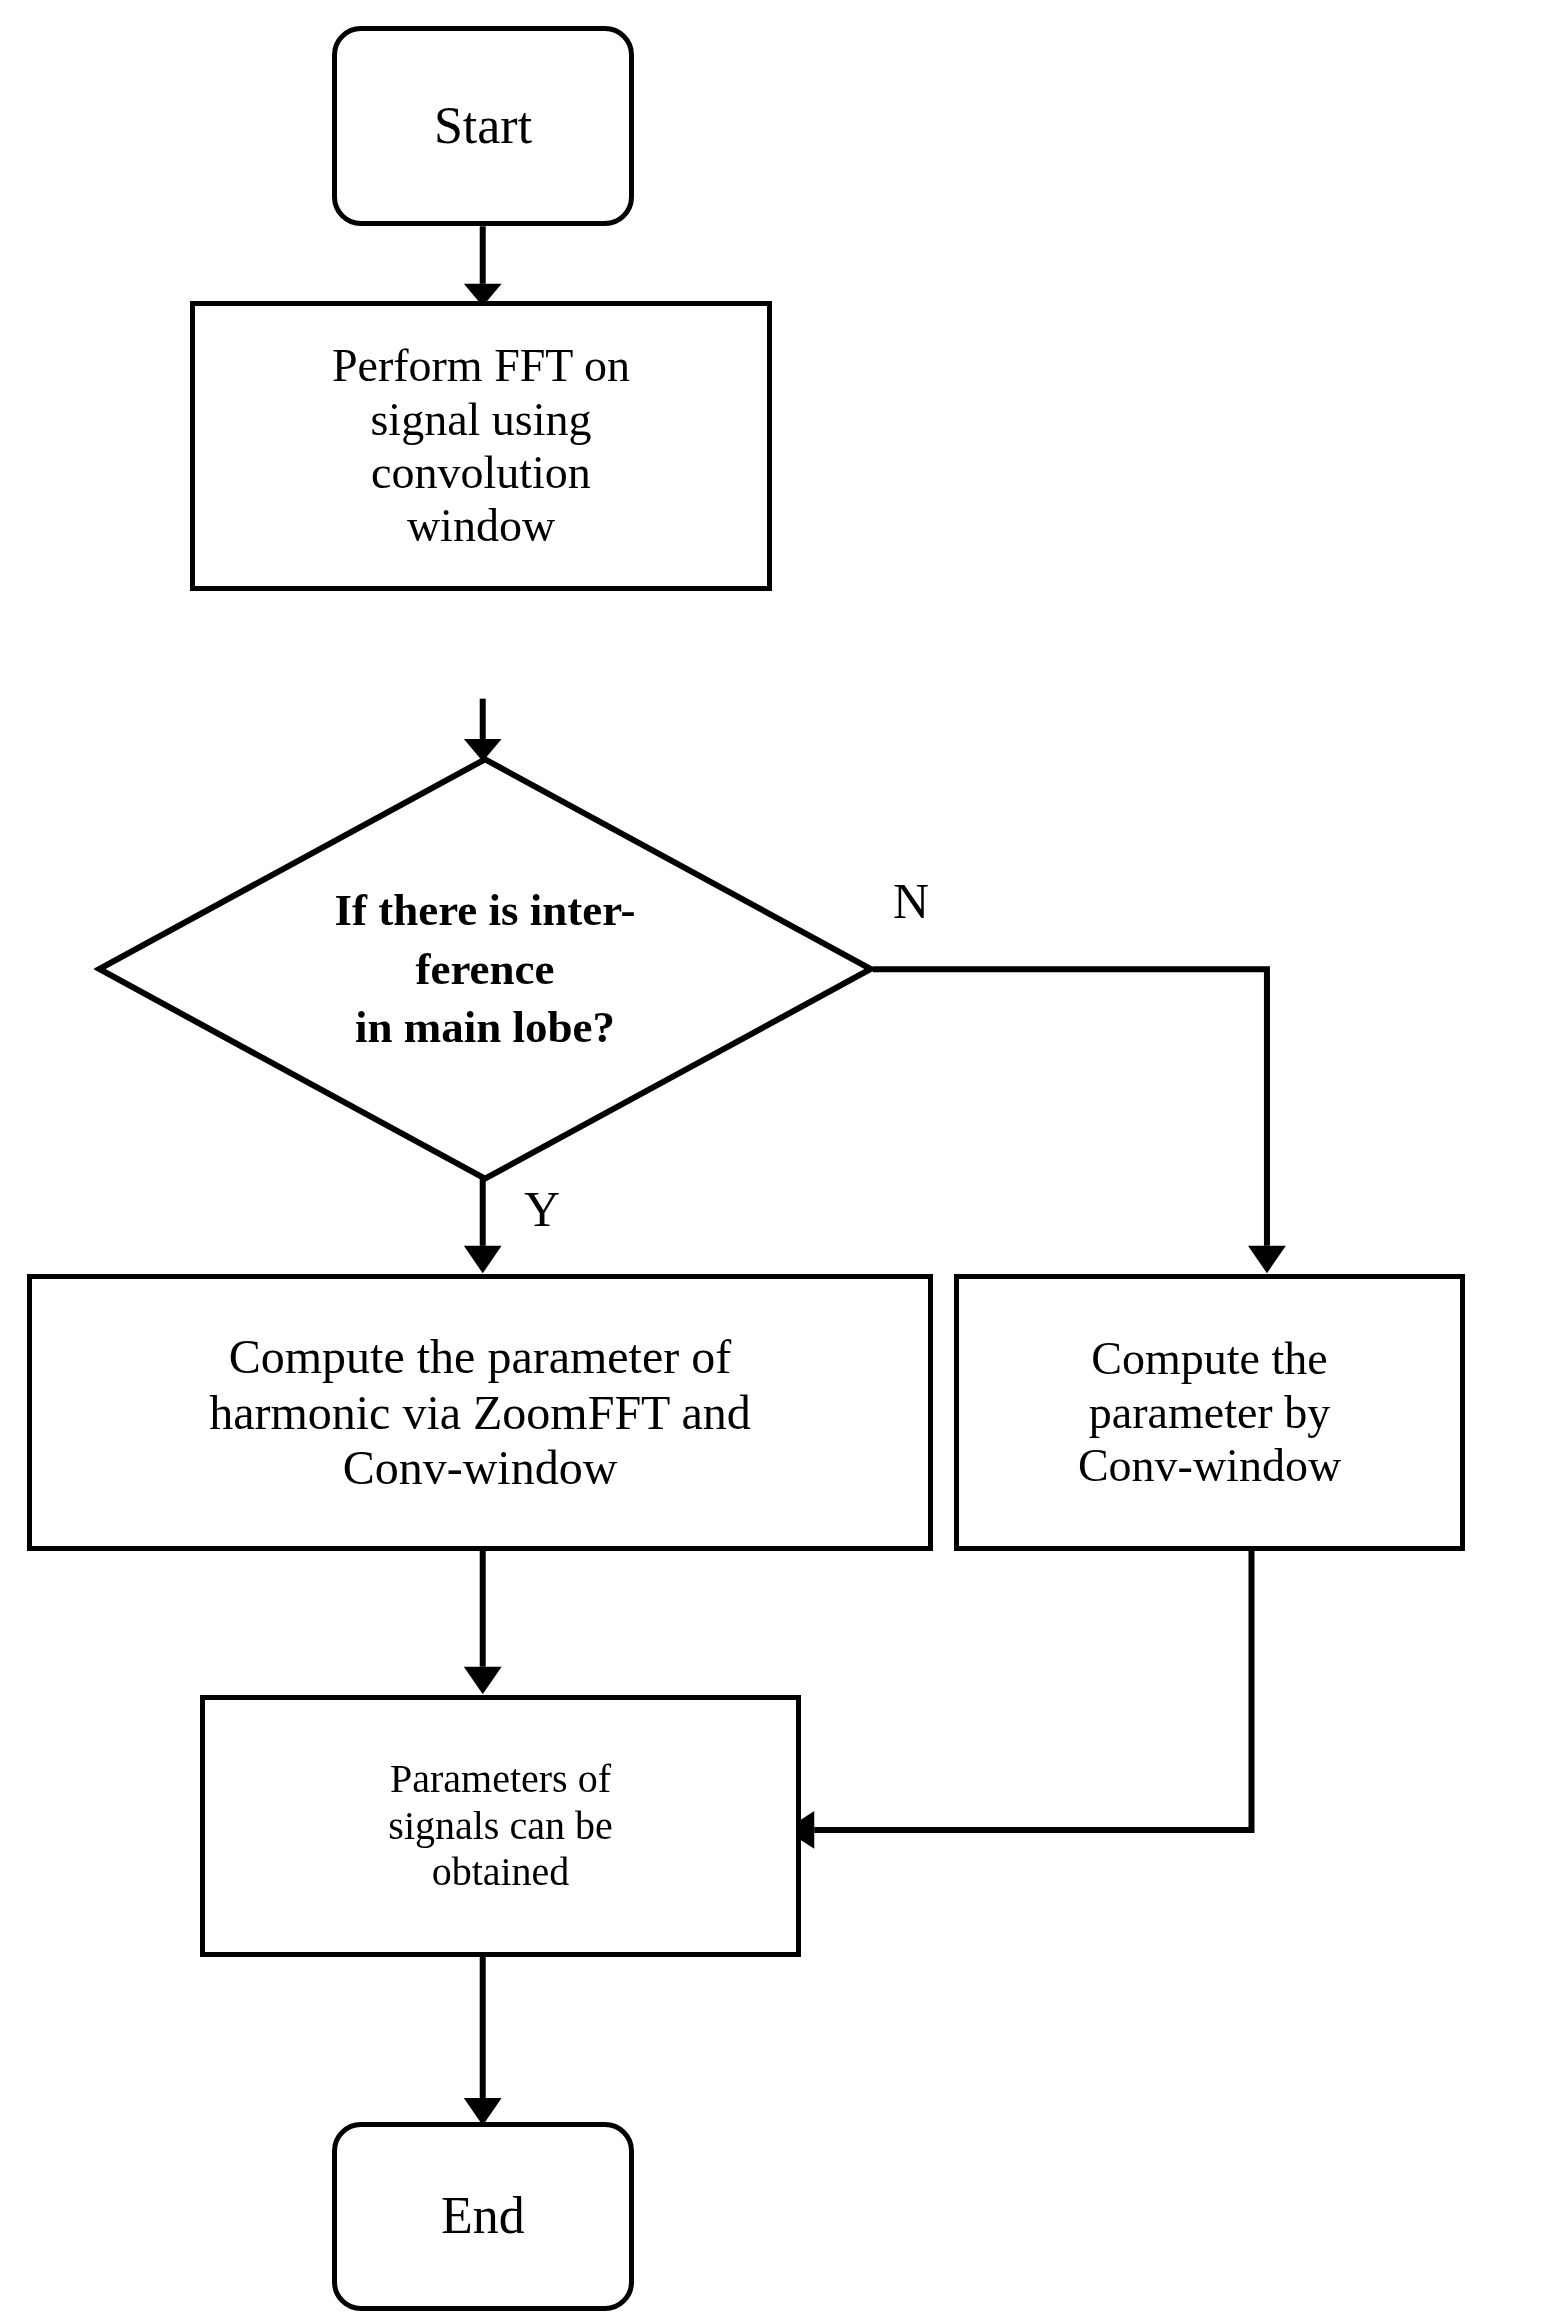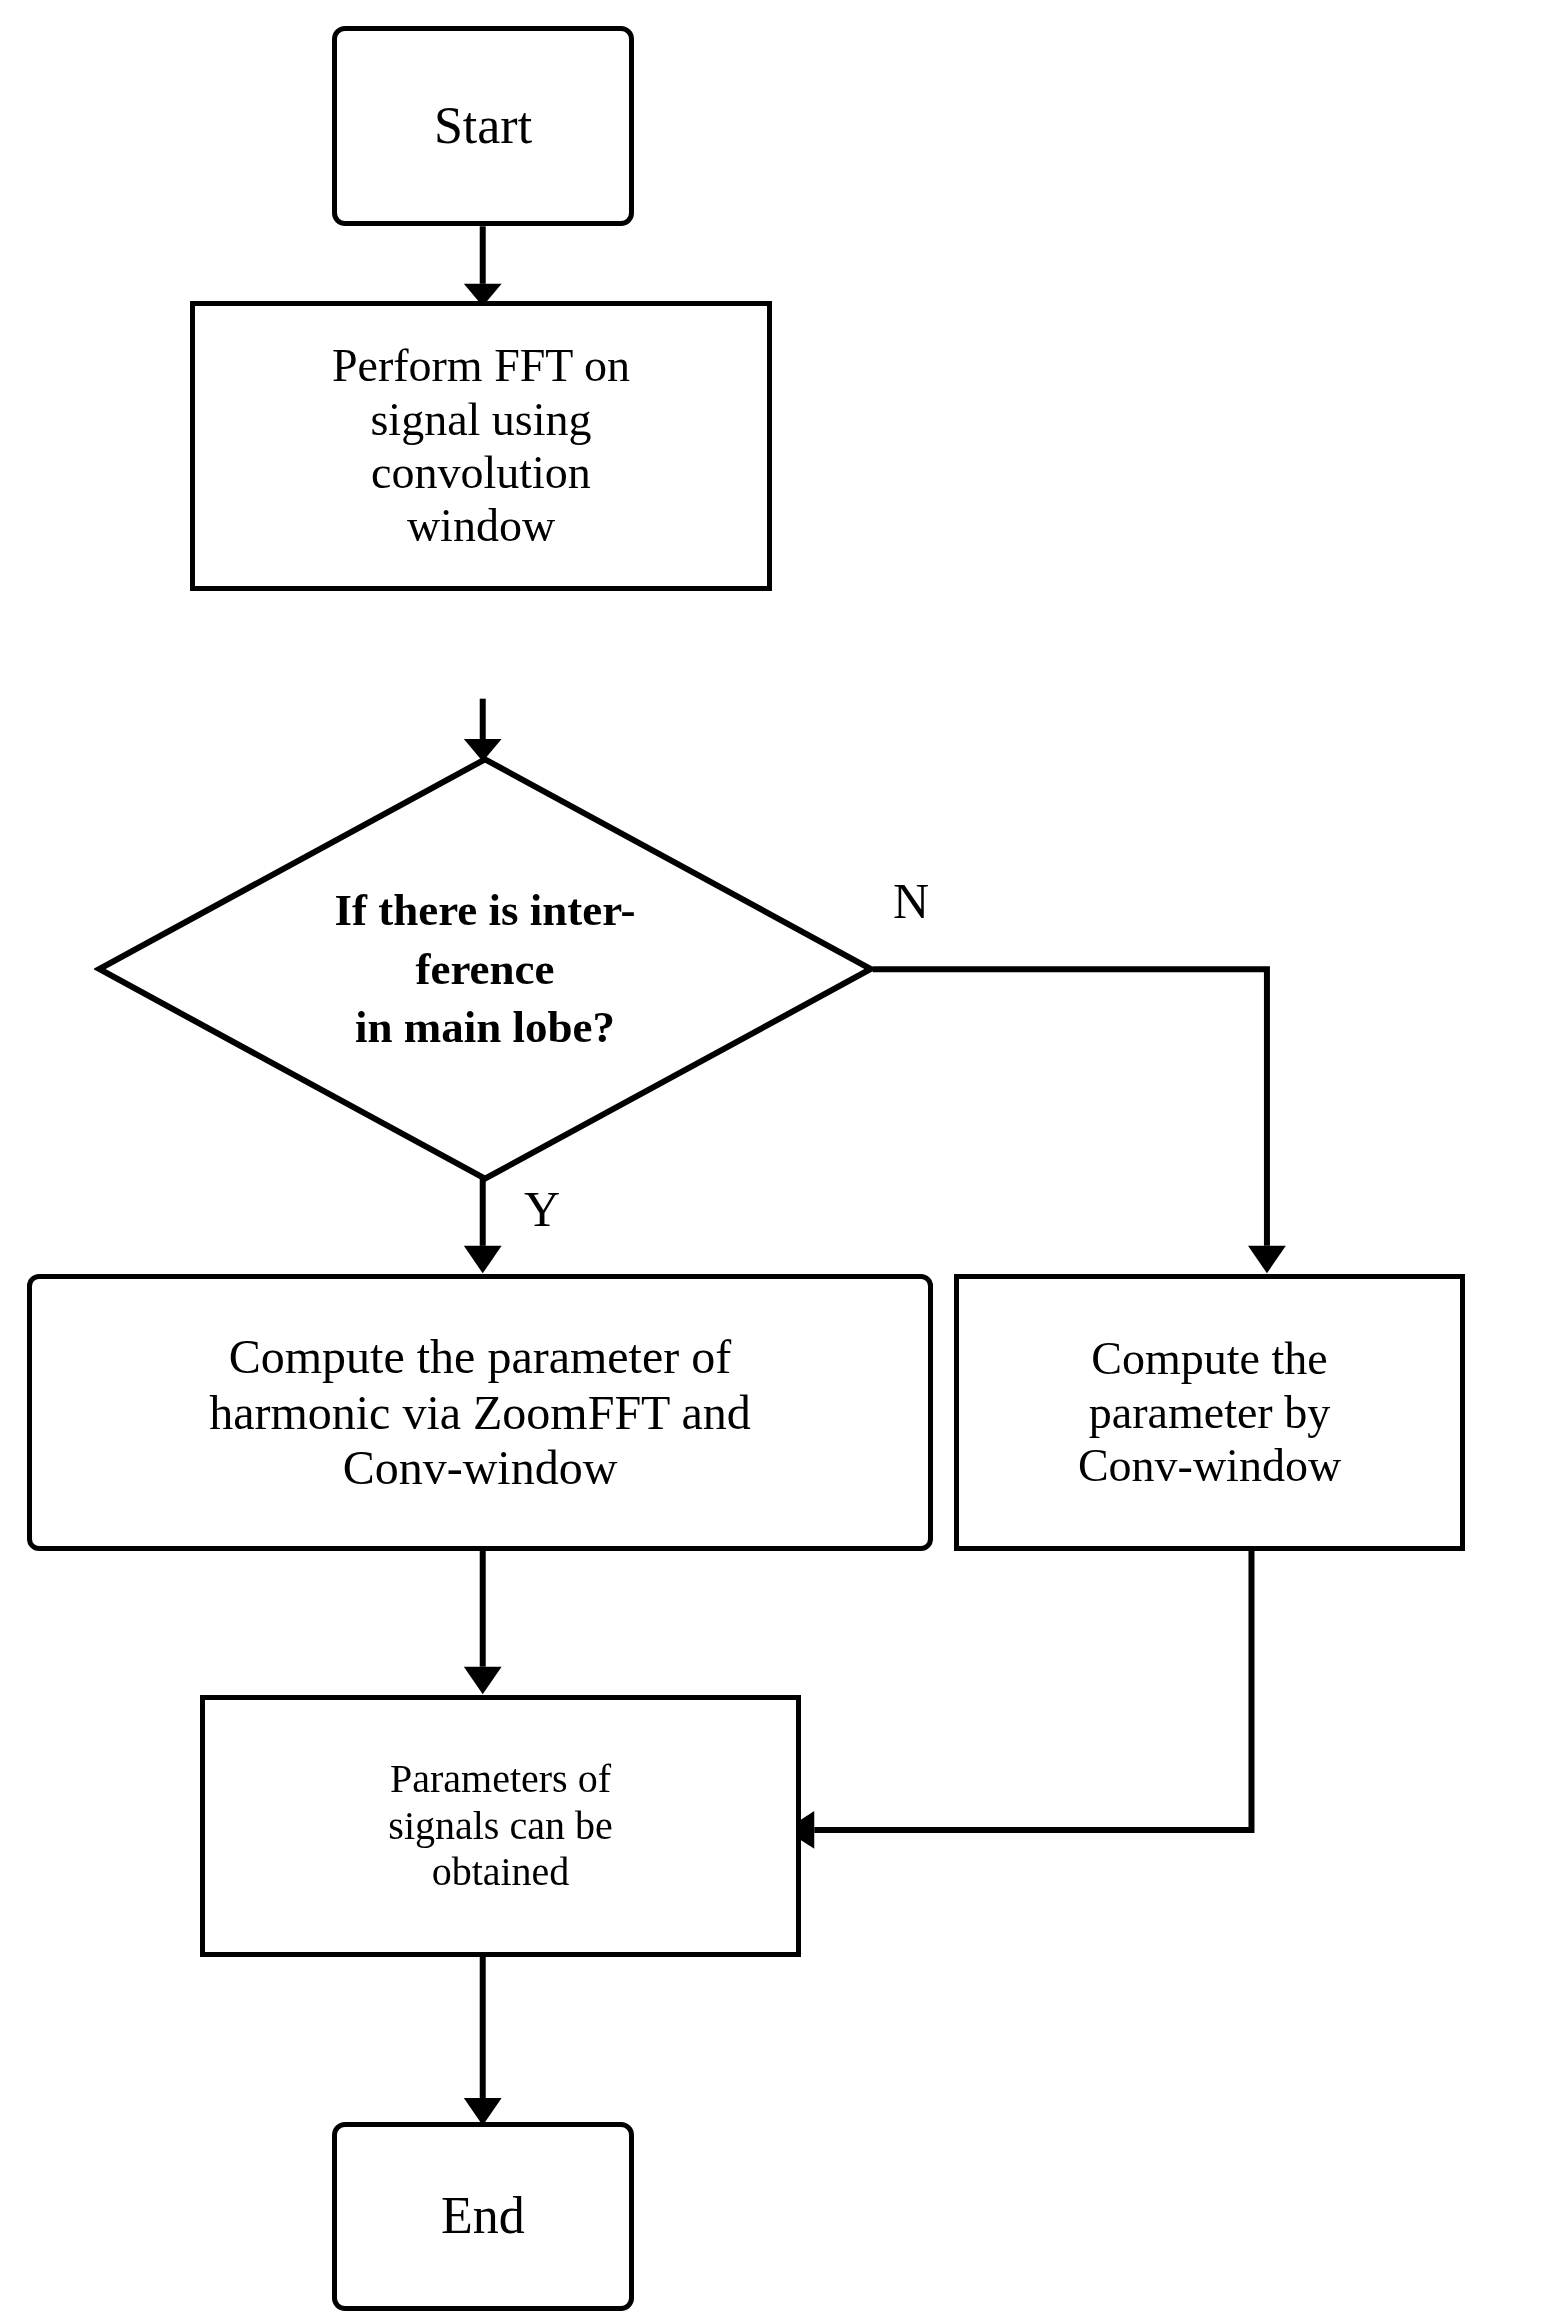--- a/index.html
+++ b/index.html
@@ -24,21 +24,21 @@
     align-items: center;
     justify-content: center;
     text-align: center;
     background: #ffffff;
     color: #000000;
     line-height: 1.16;
     white-space: pre-line;
   }
   .terminator {
     border: 5.2px solid #000000;
-    border-radius: 13px;
+    border-radius: 29px;
   }
   .process {
     border: 5.2px solid #000000;
   }
   .decision-wrap {
     position: absolute;
   }
   .decision-wrap svg {
     position: absolute;
     left: 0;
@@ -72,21 +72,21 @@
     width: 1565px;
     height: 2319px;
     pointer-events: none;
   }
 
   
   #node-start   { left: 332px; top: 26px;   width: 302px; height: 200px; font-size: 52px; }
   #node-fft     { left: 190px; top: 301px;  width: 582px; height: 290px; font-size: 46px; }
   #deco-decision{ left: 94px; top: 754px;  width: 782px; height: 430px; }
   #deco-decision .decision-label { font-size: 45px; padding: 0 103px; box-sizing: border-box; }
-  #node-zoomfft { left: 27px;  top: 1274px; width: 906px; height: 277px; font-size: 48px; border-radius: 12px; }
+  #node-zoomfft { left: 27px;  top: 1274px; width: 906px; height: 277px; font-size: 48px; }
   #node-convwin { left: 954px; top: 1274px; width: 511px; height: 277px; font-size: 46px; }
   #node-params  { left: 200px; top: 1695px; width: 601px; height: 262px; font-size: 40px; }
   #node-end     { left: 332px; top: 2122px; width: 302px; height: 189px; font-size: 52px; }
 
   #label-n { left: 893px; top: 876px; font-size: 50px; }
   #label-y { left: 524px;  top: 1184px; font-size: 50px; }
 </style>
 </head>
 <body>
 

